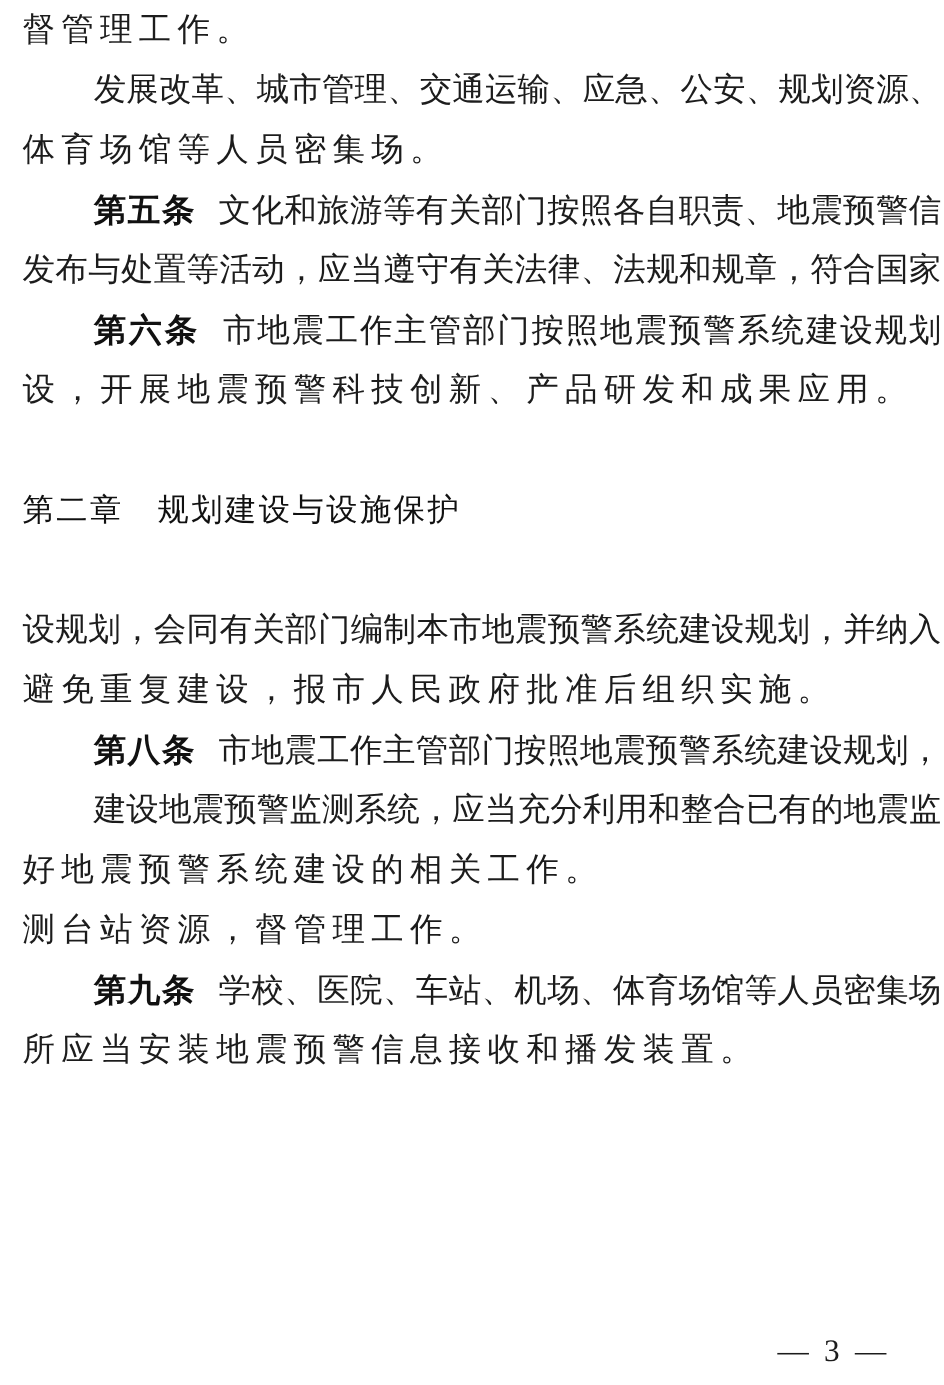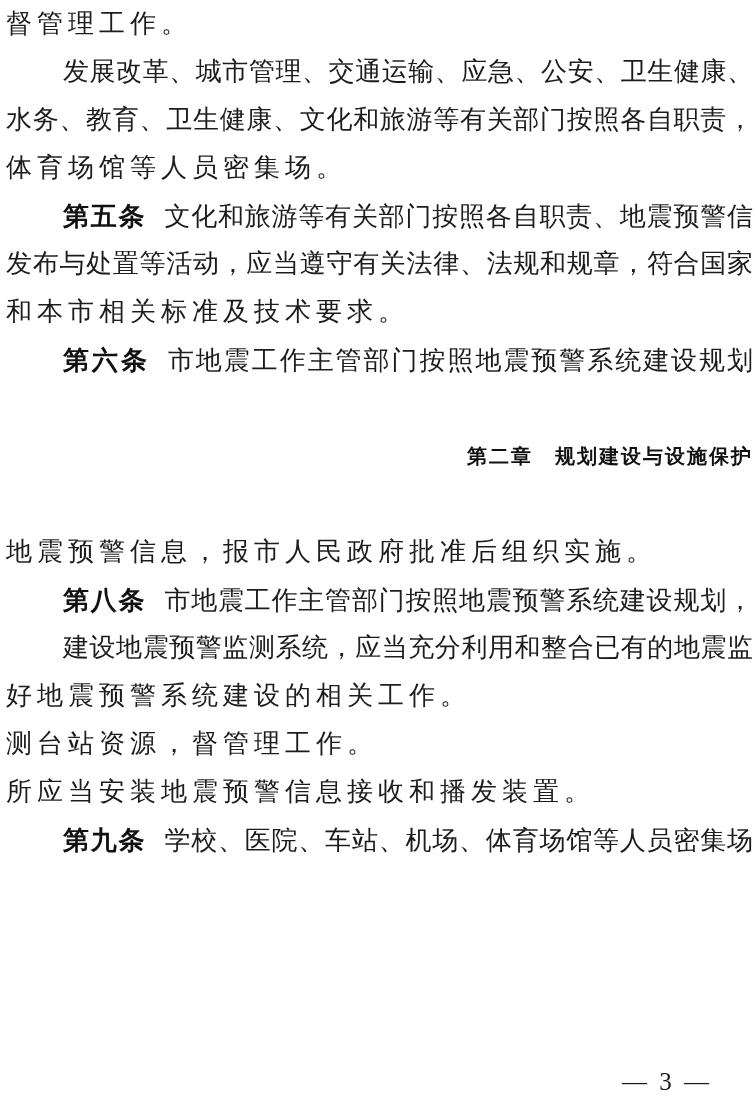--- a/index.html
+++ b/index.html
@@ -12,21 +12,21 @@
     width: 755px;
     height: 1108px;
     background: #ffffff;
     overflow: hidden;
     font-family: "Liberation Serif", "DejaVu Serif", serif;
     color: #1c1c1c;
   }
   .doc-body {
     position: absolute;
     top: 0;
-    left: 6px;
+    left: 18px;
     right: 2px;
   }
   .line {
     height: 48px;
     line-height: 48px;
     font-size: 26px;
     overflow: hidden;
   }
   .line.justify {
     text-align: justify;
@@ -37,24 +37,24 @@
     text-align: left;
     letter-spacing: 5px;
   }
   .line.indent {
     text-indent: 57px;
   }
   .line.blank {
     
   }
   .line.heading {
-    text-align: right;
+    text-align: left;
     font-family: "Liberation Sans", "DejaVu Sans", sans-serif;
-    font-weight: 700;
-    font-size: 20px;
+    font-weight: 400;
+    font-size: 25px;
     letter-spacing: 2px;
     color: #111111;
   }
   .article-label {
     font-family: "Liberation Sans", "DejaVu Sans", sans-serif;
     font-weight: 700;
     letter-spacing: 1px;
     color: #111111;
     margin-right: 18px;
   }
@@ -67,32 +67,32 @@
     color: #1c1c1c;
     font-family: "Liberation Serif", "DejaVu Serif", serif;
   }
 </style>
 </head>
 <body>
 
 <div class="page">
   <div class="doc-body" id="doc-body">
       <div class="line left"><span>督管理工作。</span></div>
-      <div class="line justify indent"><span>发展改革、城市管理、交通运输、应急、公安、卫生健康、</span></div>
-      <div class="line justify"><span>水务、教育、卫生健康、文化和旅游等有关部门按照各自职责，</span></div>
+      <div class="line justify indent"><span>发展改革、城市管理、交通运输、应急、公安、规划资源、</span></div>
       <div class="line left"><span>体育场馆等人员密集场。</span></div>
       <div class="line justify indent"><span class="article-label">第五条</span><span>文化和旅游等有关部门按照各自职责、地震预警信息</span></div>
       <div class="line justify"><span>发布与处置等活动，应当遵守有关法律、法规和规章，符合国家</span></div>
-      <div class="line left"><span>和本市相关标准及技术要求。</span></div>
       <div class="line justify indent"><span class="article-label">第六条</span><span>市地震工作主管部门按照地震预警系统建设规划</span></div>
+      <div class="line left"><span>设，开展地震预警科技创新、产品研发和成果应用。</span></div>
       <div class="line blank"></div>
       <div class="line heading">第二章　规划建设与设施保护</div>
       <div class="line blank"></div>
-      <div class="line left"><span>地震预警信息，报市人民政府批准后组织实施。</span></div>
+      <div class="line justify"><span>设规划，会同有关部门编制本市地震预警系统建设规划，并纳入</span></div>
+      <div class="line left"><span>避免重复建设，报市人民政府批准后组织实施。</span></div>
       <div class="line justify indent"><span class="article-label">第八条</span><span>市地震工作主管部门按照地震预警系统建设规划，</span></div>
       <div class="line justify indent"><span>建设地震预警监测系统，应当充分利用和整合已有的地震监</span></div>
       <div class="line left"><span>好地震预警系统建设的相关工作。</span></div>
       <div class="line left"><span>测台站资源，督管理工作。</span></div>
+      <div class="line justify indent"><span class="article-label">第九条</span><span>学校、医院、车站、机场、体育场馆等人员密集场</span></div>
       <div class="line left"><span>所应当安装地震预警信息接收和播发装置。</span></div>
-      <div class="line justify indent"><span class="article-label">第九条</span><span>学校、医院、车站、机场、体育场馆等人员密集场</span></div>
     </div>
   <div class="page-footer">— 3 —</div>
 </div>
 
 </body></html>

